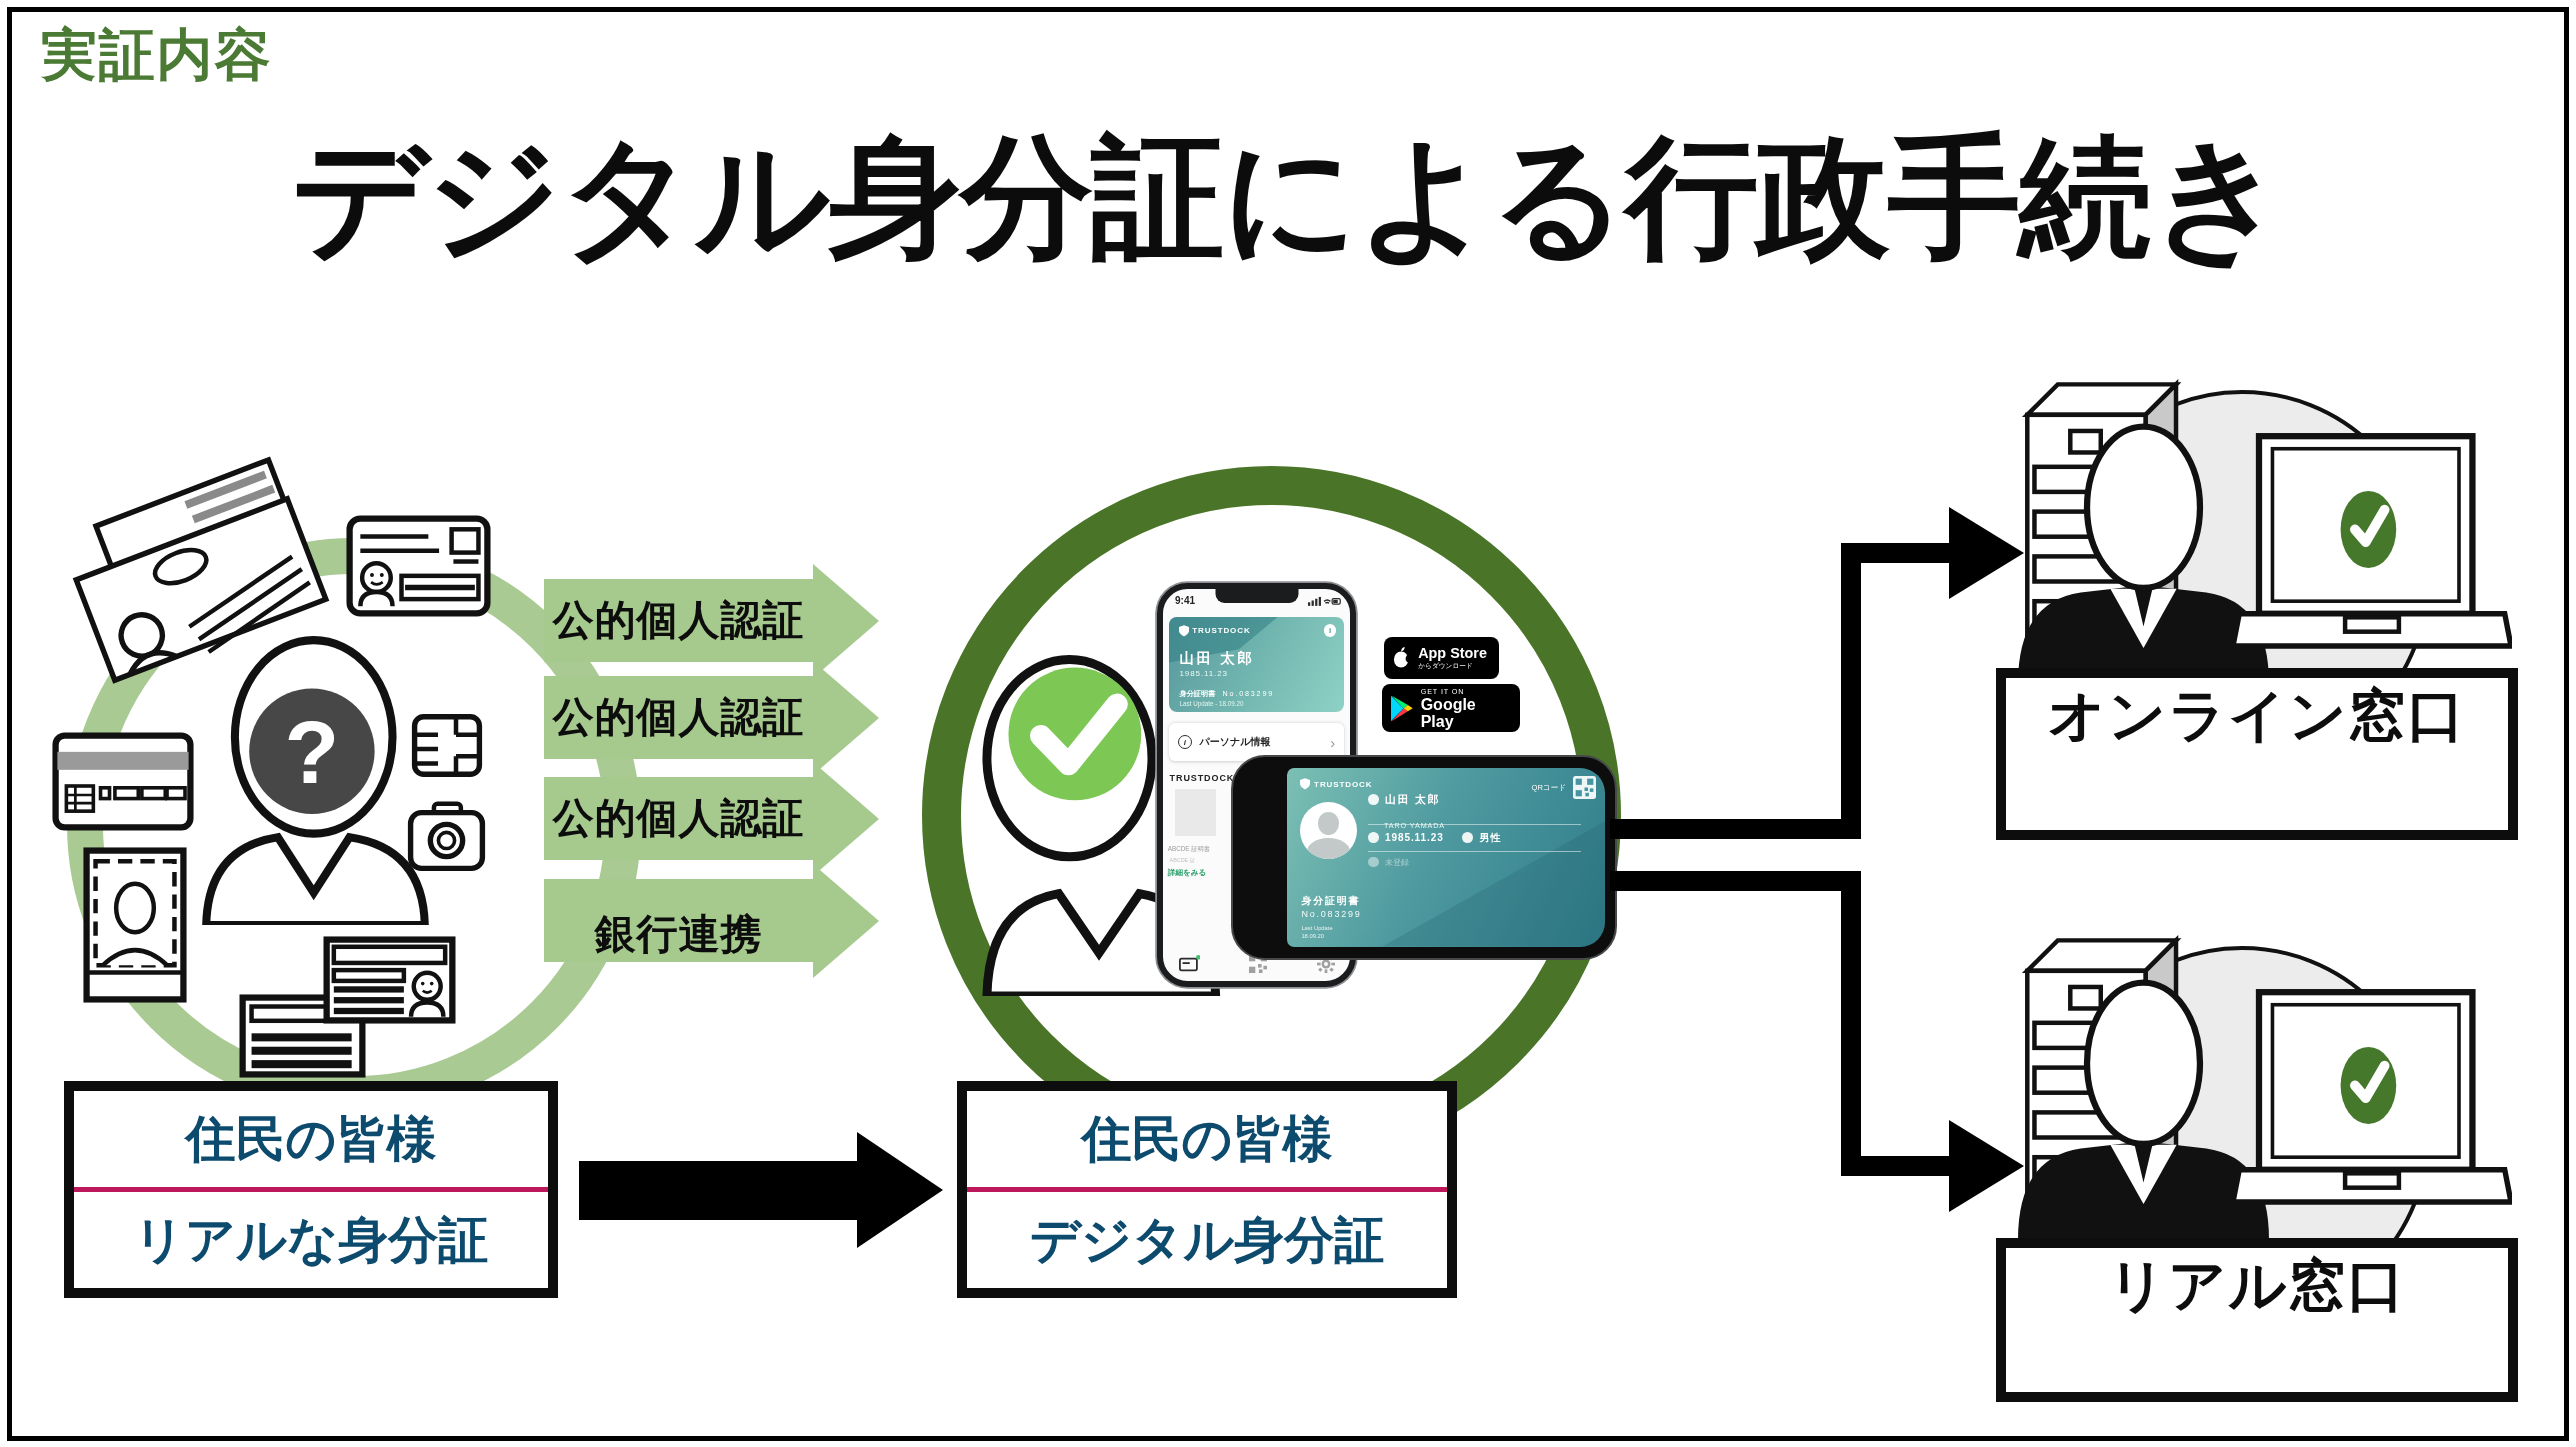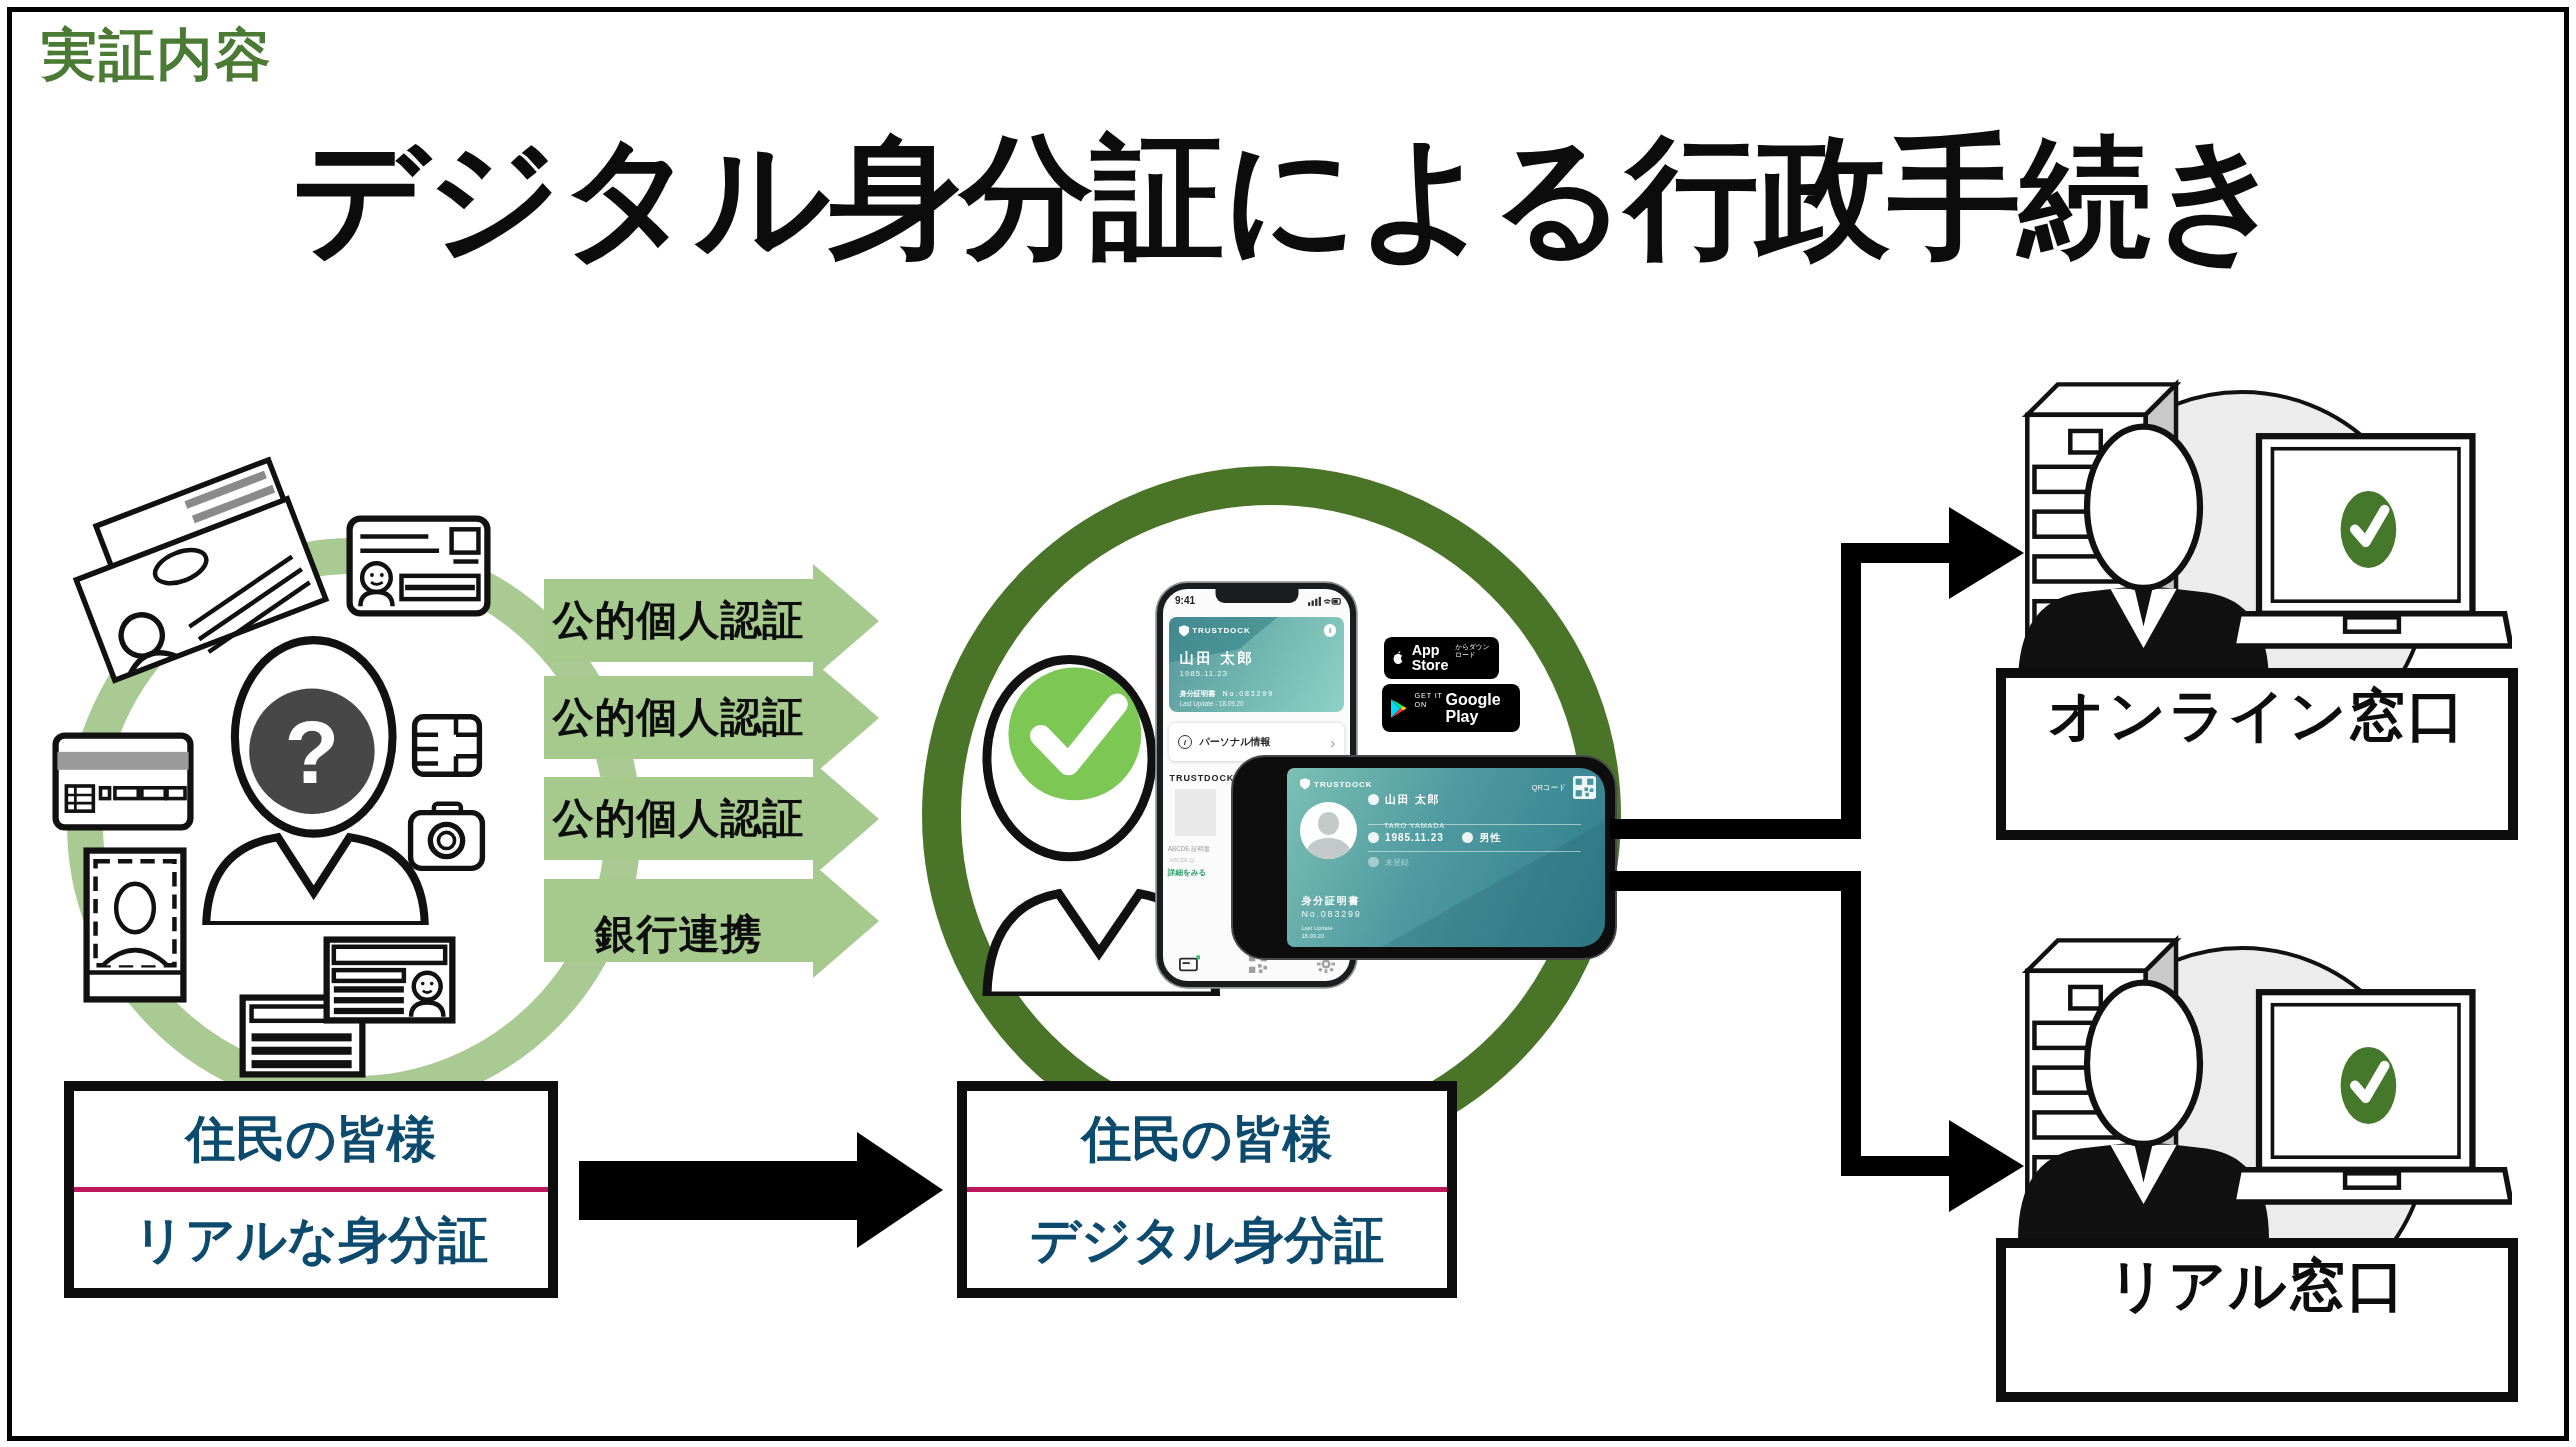--- a/index.html
+++ b/index.html
@@ -58,21 +58,21 @@
   .ph .r2{position:absolute;left:81px;top:63px;display:flex;align-items:center;gap:6.3px;color:#fff;font-size:10px;font-weight:bold;letter-spacing:0.9px;}
   .ph .hr2{position:absolute;left:81px;top:83px;width:213px;height:0.9px;background:rgba(255,255,255,.5);}
   .ph .r3{position:absolute;left:81px;top:89px;display:flex;align-items:center;gap:6.3px;color:rgba(255,255,255,.5);font-size:8px;}
   .ph .ico{width:10.8px;height:10.8px;border-radius:50%;background:rgba(255,255,255,.9);display:inline-block;flex:0 0 auto;}
   .ph .doc1{position:absolute;left:14.4px;top:126px;color:#fff;font-size:10px;font-weight:bold;letter-spacing:1.8px;}
   .ph .doc2{position:absolute;left:14.4px;top:141px;color:#f0fbf8;font-size:9px;letter-spacing:1.8px;}
   .ph .doc3{position:absolute;left:14.4px;top:157px;color:rgba(255,255,255,.85);font-size:5.8px;}
   .ph .doc4{position:absolute;left:14.4px;top:165px;color:rgba(255,255,255,.85);font-size:5.8px;}
   
   .badge{position:absolute;background:#000;border-radius:8px;color:#fff;display:flex;align-items:center;padding:0 9px;gap:7.2px;box-sizing:border-box;}
-  .badge .col{display:flex;flex-direction:row;justify-content:center;}
+  .badge .col{display:flex;flex-direction:column;justify-content:center;}
   .bapp{left:1384px;top:637px;width:115px;height:42px;}
   .bapp .l1{font-size:14.4px;font-weight:bold;line-height:15.2px;}
   .bapp .l2{font-size:6.7px;line-height:8px;}
   .bgp{left:1382px;top:684px;width:138px;height:48px;}
   .bgp .l1{font-size:7.2px;letter-spacing:0.9px;line-height:9px;}
   .bgp .l2{font-size:16px;font-weight:bold;line-height:17px;}
 </style>
 </head>
 <body>
 

